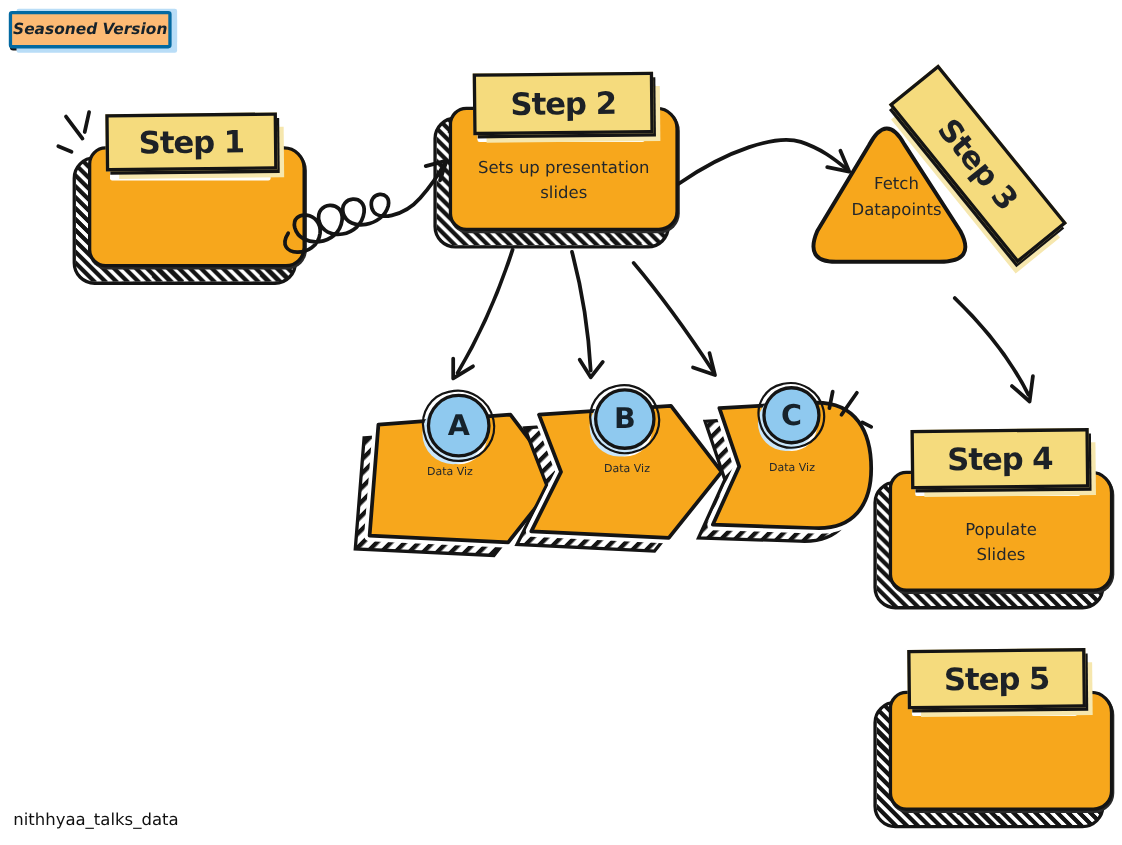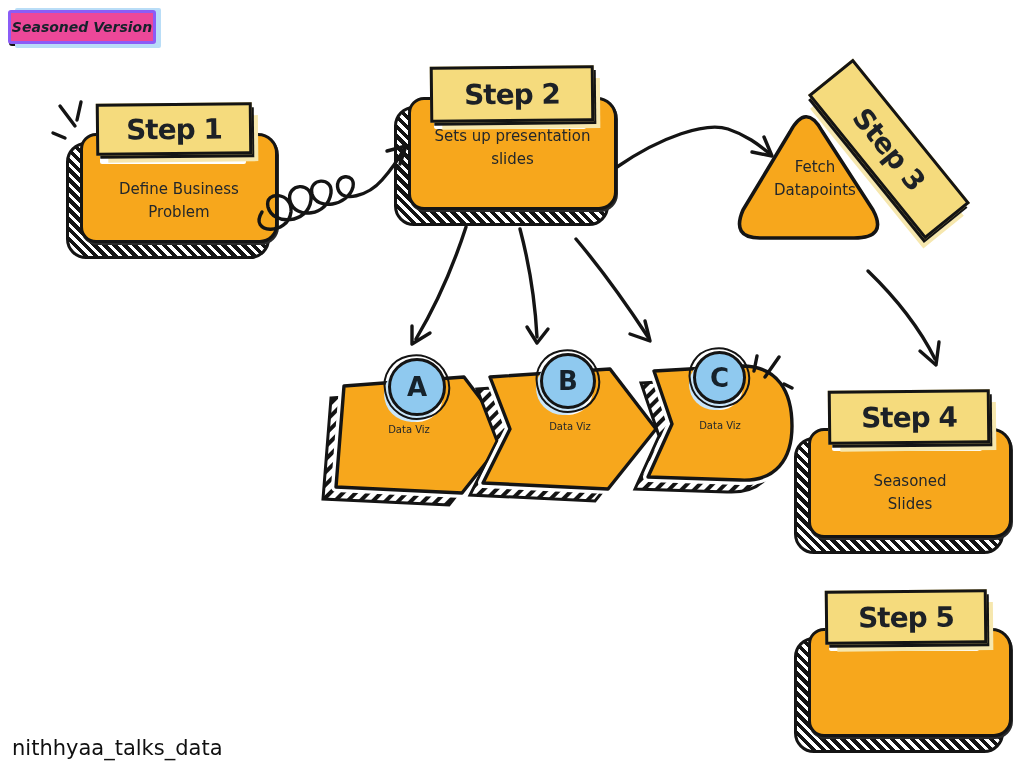--- a/index.html
+++ b/index.html
@@ -5,21 +5,21 @@
   html,body{margin:0;padding:0;}
   body{
     width:1020px;height:768px;position:relative;background:#ffffff;
     font-family:"DejaVu Sans", sans-serif;overflow:hidden;color:#1c1f22;
   }
   .abs{position:absolute;}
 
   
   .version-badge{
     left:8px;top:10px;width:142px;height:28px;
-    background:#ec4899;border:3px solid #8b5cf6;border-radius:3px;
+    background:#fdba74;border:3px solid #0369a1;border-radius:3px;
     display:flex;align-items:center;justify-content:center;
     font-weight:bold;font-style:italic;font-size:14px;color:#16222b;
     box-shadow:6px -3px 0 -1px #b9ddf7, 6px 5px 0 -1px #b9ddf7, 1px 2px 0 0 #141414;
     z-index:6;
   }
 
   
   .step-wrap{position:absolute;z-index:2;}
   .card{
     position:absolute;inset:0;background:#f7a71c;
@@ -63,21 +63,21 @@
     display:flex;align-items:center;justify-content:center;
     font-weight:bold;font-size:26px;color:#16222b;z-index:3;
     box-shadow:-5px 7px 0 -1px #c9e6fa, 0 9px 0 -3px #ffffff;
   }
   .letter-badge::after{
     content:"";position:absolute;inset:-7px;border:2.5px solid #141414;
     border-radius:47% 53% 49% 51%;transform:rotate(-12deg);
   }
 
   
-  .footer-handle{left:12px;top:736px;font-size:21px;color:#101010;z-index:6;}
+  .footer-handle{left:12px;top:736px;font-size:15px;color:#101010;z-index:6;}
 
   
   #connector-layer{position:absolute;left:0;top:0;z-index:4;pointer-events:none;}
   .defs-holder{position:absolute;width:0;height:0;}
 </style>
 </head>
 <body>
 
 <svg class="defs-holder" aria-hidden="true">
   <defs>
@@ -92,31 +92,30 @@
     <span>Seasoned Version</span>
   </div>
 
 <div class="step-wrap" style="left:80px;top:133px;width:198px;height:110px;">
   <div class="card-shadow"></div>
   <div class="card"></div>
   <div class="title-strip" style="left:20px;top:16px;width:146px;height:15px;"></div>
   <div class="step-title" style="left:16px;top:-30px;width:150px;height:46px;">
       <span>Step 1</span>
     </div>
-  <div class="card-text" style="top:45px;width:168px;">Define Business Problem</div>
 </div>
 
 <div class="step-wrap" style="left:408px;top:97px;width:209px;height:113px;">
   <div class="card-shadow"></div>
   <div class="card"></div>
   <div class="title-strip" style="left:26px;top:17px;width:152px;height:15px;"></div>
   <div class="step-title" style="left:22px;top:-31px;width:158px;height:50px;">
       <span>Step 2</span>
     </div>
-  <div class="card-text" style="top:28px;width:176px;">Sets up presentation slides</div>
+  <div class="card-text" style="top:44px;width:176px;">Sets up presentation slides</div>
 </div>
 
 <div class="abs step-title step3-label">
     <span>Step 3</span>
   </div>
 <div class="abs tri-wrap">
   <svg width="170" height="150" viewBox="0 0 170 150">
     <path d="M 60,34 Q 76,4 92,33 L 143,112 Q 158,140 124,140 L 30,140 Q 1,140 13,112 Z" fill="#f7a71c" stroke="#141414" stroke-width="3.6" stroke-linejoin="round"></path>
   </svg>
   <div class="tri-text">Fetch Datapoints</div>
@@ -158,21 +157,21 @@
   <div class="chev-text" style="left:18px;top:58px;width:120px;">Data Viz</div>
 </div>
 
 <div class="step-wrap" style="left:808px;top:428px;width:204px;height:110px;">
   <div class="card-shadow"></div>
   <div class="card"></div>
   <div class="title-strip" style="left:24px;top:7px;width:150px;height:16px;"></div>
   <div class="step-title" style="left:20px;top:-38px;width:156px;height:48px;">
       <span>Step 4</span>
     </div>
-  <div class="card-text" style="top:42px;width:100px;">Seasoned Slides</div>
+  <div class="card-text" style="top:42px;width:100px;">Populate Slides</div>
 </div>
 
 <div class="step-wrap" style="left:808px;top:628px;width:204px;height:109px;">
   <div class="card-shadow"></div>
   <div class="card"></div>
   <div class="title-strip" style="left:21px;top:7px;width:150px;height:16px;"></div>
   <div class="step-title" style="left:17px;top:-38px;width:156px;height:48px;">
       <span>Step 5</span>
     </div>
 </div>

